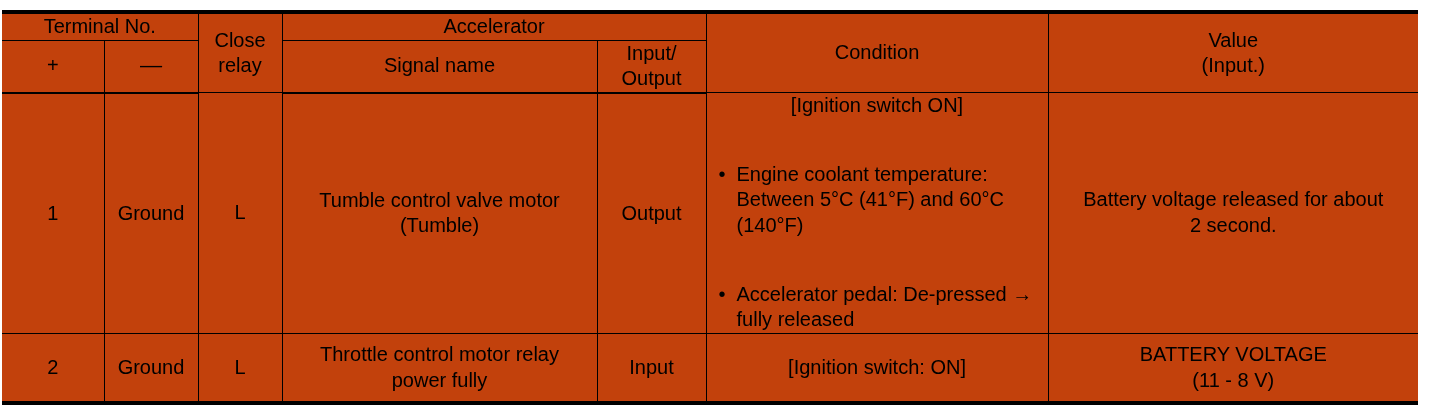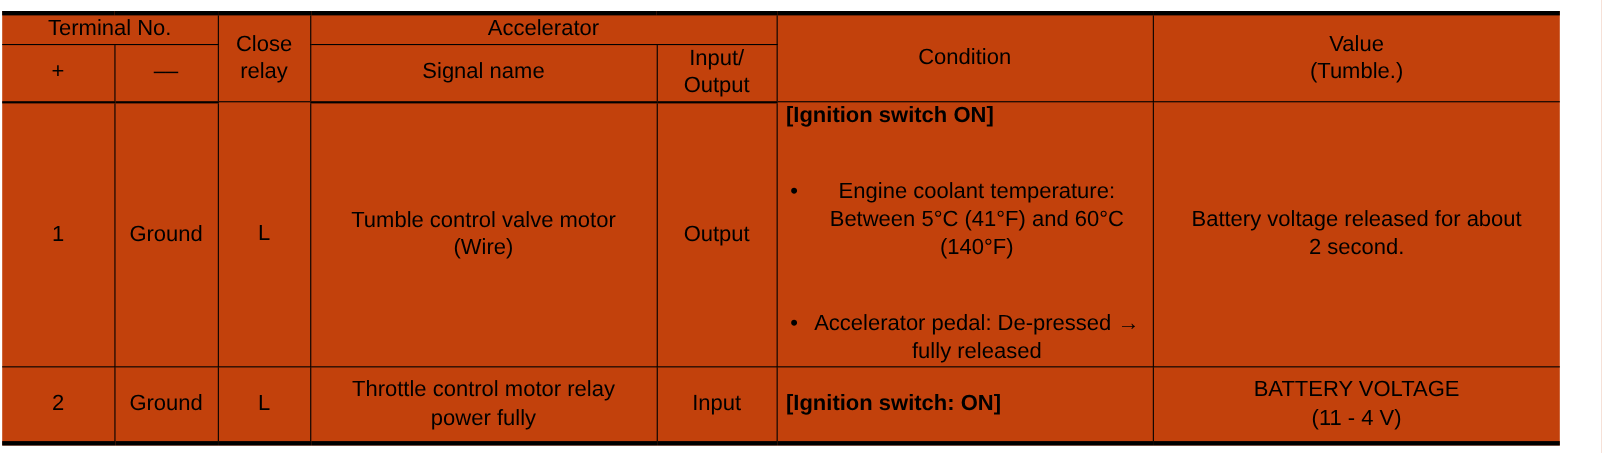--- a/index.html
+++ b/index.html
@@ -57,30 +57,30 @@
 
   
   ul.cond {
     margin: 0;
     padding: 0;
     list-style: none;
   }
   ul.cond > li {
     position: relative;
     padding-left: 22px;
-    text-align: center;
+    text-align: left;
     margin-top: 43px;
   }
   ul.cond > li::before {
     content: "\2022";
     position: absolute;
     left: 4px;
     top: 0;
   }
-  .cond-head { text-align: left; font-weight: bold; }
+  .cond-head { text-align: center; }
 
   .cell-pad-v { padding-top: 10px; padding-bottom: 10px; }
   .sub { display: block; }
 </style>
 </head>
 <body>
 
 <div class="sheet">
 
   <table class="spec">
@@ -98,41 +98,41 @@
       <tr class="r-top">
         <td class="edge-l" colspan="2">Terminal No.</td>
         <td rowspan="2">
           <span class="sub">Close</span>
           <span class="sub">relay</span>
         </td>
         <td colspan="2">Accelerator</td>
         <td rowspan="2">Condition</td>
         <td rowspan="2" class="edge-r">
           <span class="sub">Value</span>
-          <span class="sub">(Tumble.)</span>
+          <span class="sub">(Input.)</span>
         </td>
       </tr>
 
       <tr class="hdr-b">
         <td class="edge-l cell-pad-v">+</td>
         <td class="cell-pad-v">––</td>
         <td class="cell-pad-v">Signal name</td>
         <td class="cell-pad-v">
           <span class="sub">Input/</span>
           <span class="sub">Output</span>
         </td>
       </tr>
 
       <tr style="height:190px">
         <td class="edge-l">1</td>
         <td>Ground</td>
         <td>L</td>
         <td class="left">
           <span class="sub">Tumble control valve motor</span>
-          <span class="sub">(Wire)</span>
+          <span class="sub">(Tumble)</span>
         </td>
         <td>Output</td>
         <td class="left">
           <div class="cond-head">[Ignition switch ON]</div>
           <ul class="cond">
             <li>Engine coolant temperature: Between 5°C (41°F) and 60°C (140°F)</li>
             <li>Accelerator pedal: De-pressed → fully released</li>
           </ul>
         </td>
         <td class="edge-r">
@@ -148,20 +148,20 @@
         <td class="left">
           <span class="sub">Throttle control motor relay</span>
           <span class="sub">power fully</span>
         </td>
         <td>Input</td>
         <td class="left">
           <div class="cond-head">[Ignition switch: ON]</div>
         </td>
         <td class="edge-r">
           <span class="sub">BATTERY VOLTAGE</span>
-          <span class="sub">(11 - 4 V)</span>
+          <span class="sub">(11 - 8 V)</span>
         </td>
       </tr>
 
     </tbody>
   </table>
 
 </div>
 
 </body></html>

